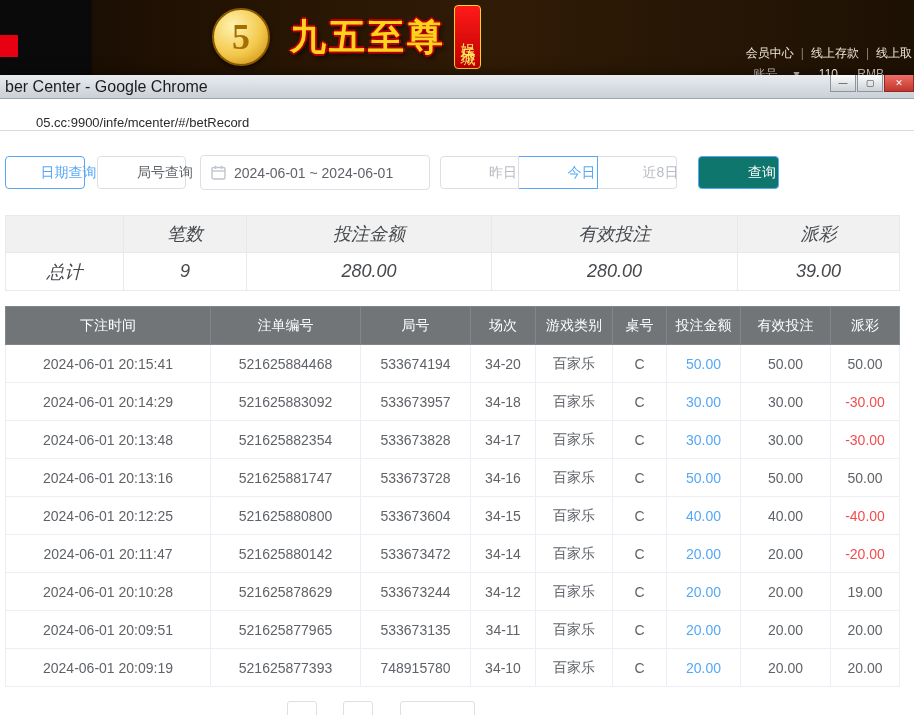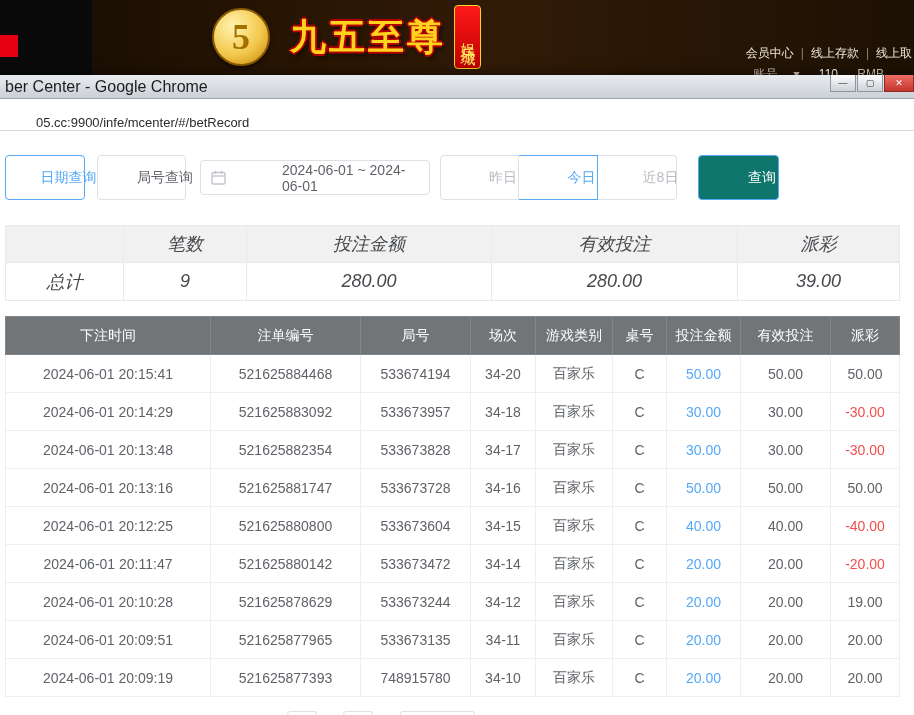--- a/index.html
+++ b/index.html
@@ -41,26 +41,26 @@
     font-size:9px; color:#333; background:linear-gradient(#fdfdfd,#ccd2d8); border:1px solid #8e959c;
     border-top:none; margin-left:1px; cursor:pointer; }
   .win-btn.close { width:30px; background:linear-gradient(#ef6e66,#c2362c); color:#fff; border-color:#8c2b24; }
   .toolbar { height:32px; background:#fff; border-bottom:1px solid #d9d9d9; display:flex; align-items:flex-end;padding-left:30px; }
   .omnibox { font-size:13px; color:#2b2b2b; padding-left:6px; width:100%; }
 
   
   .page { padding:24px 5px 0 5px; background:#fff; }
 
   .filters { display:flex; align-items:center; }
-  .btn { height:45px; border:1px solid #dcdfe6; border-radius:4px; background:#fff; font-size:14px;
+  .btn { height:33px; border:1px solid #dcdfe6; border-radius:4px; background:#fff; font-size:14px;
     color:#5f6368; display:inline-flex; align-items:center; justify-content:center; cursor:pointer; white-space:nowrap;padding-left:47px; }
   .btn-date-query { width:80px; color:#54a8f6; border-color:#54a8f6; }
   .btn-round-query { width:89px; margin-left:12px; }
   .date-input { margin-left:14px; width:230px; height:35px; border:1px solid #dcdfe6; border-radius:4px;
-    display:flex; align-items:center; padding:0 10px; color:#5f6368; font-size:14px; background:#fff; cursor:text;gap:48px; }
+    display:flex; align-items:center; padding:0 10px; color:#5f6368; font-size:14px; background:#fff; cursor:text; }
   .cal-icon { margin-right:8px; display:inline-flex; }
   .btn-group { display:flex; margin-left:10px; }
   .btn-group .btn { width:79px; border-radius:0; }
   .btn-group .btn + .btn { border-left:none; }
   .btn-group .btn:first-child { border-radius:4px 0 0 4px; }
   .btn-group .btn:last-child { border-radius:0 4px 4px 0; }
   .btn-today { color:#54a8f6; border:1px solid #54a8f6; }
   .btn-muted { color:#b8bcc2; }
   .btn-search { width:81px; margin-left:21px; background:#0f766e; border-color:#54a8f6; color:#fff; }
 

